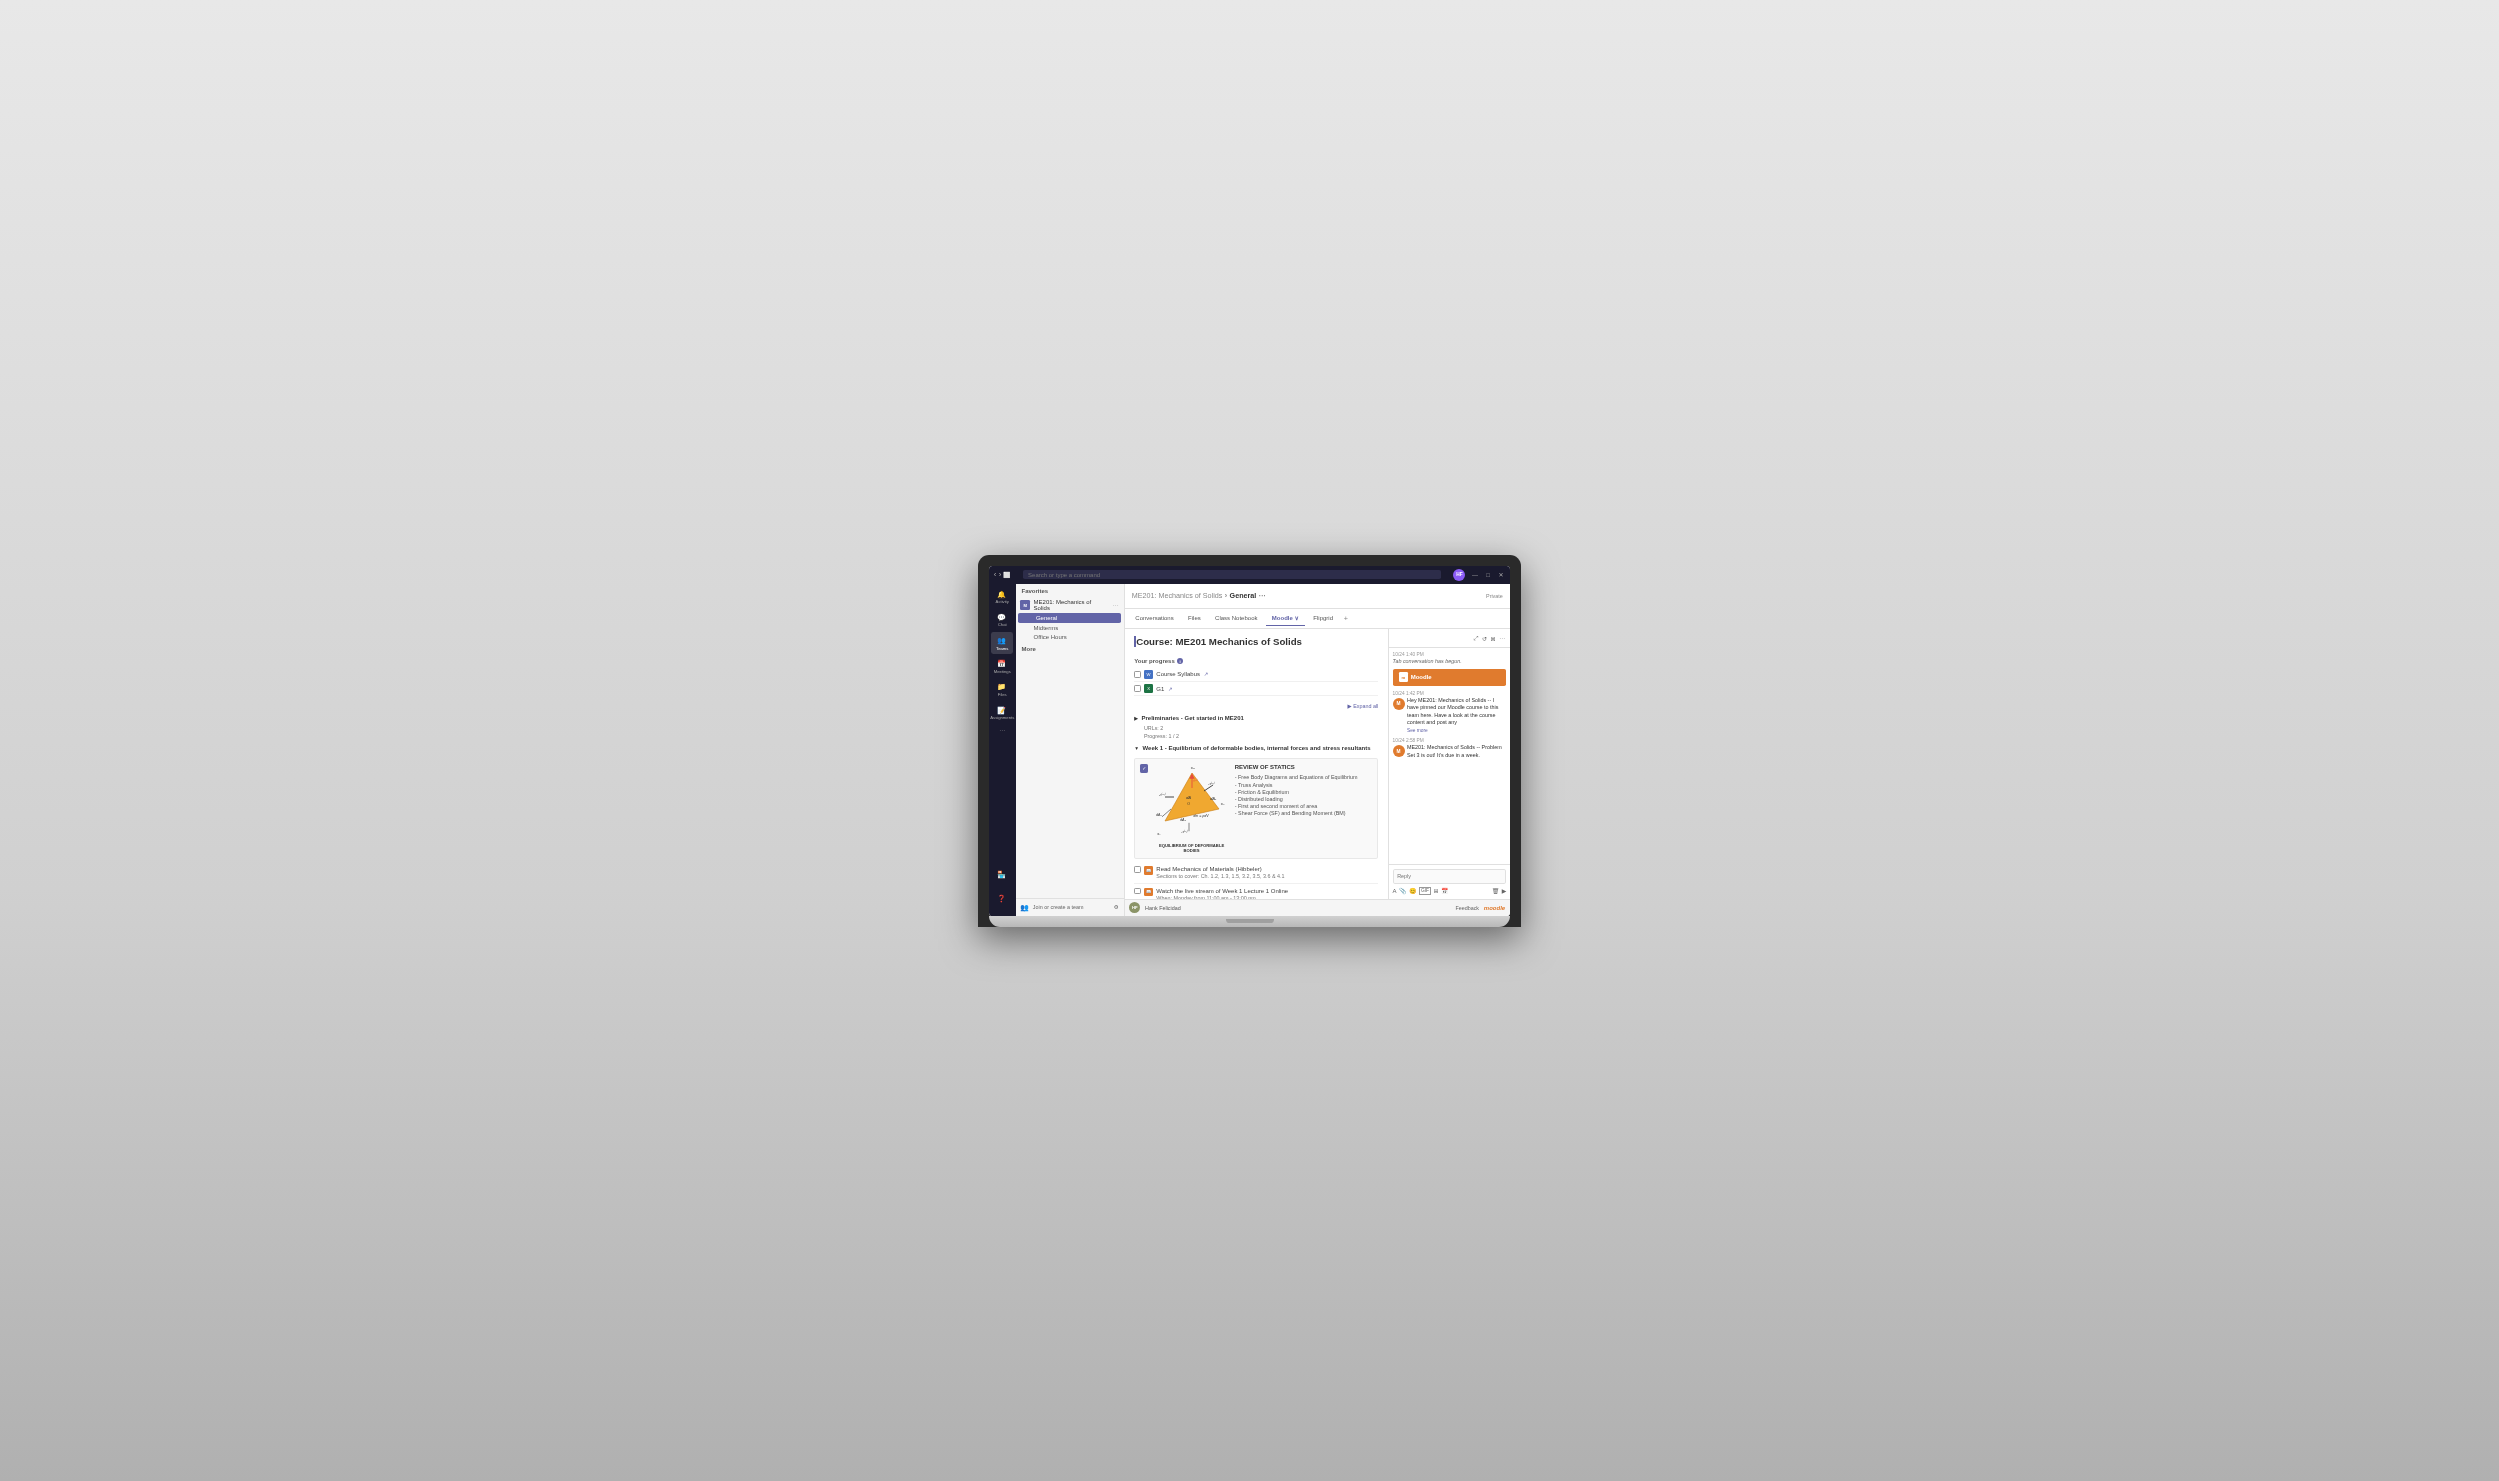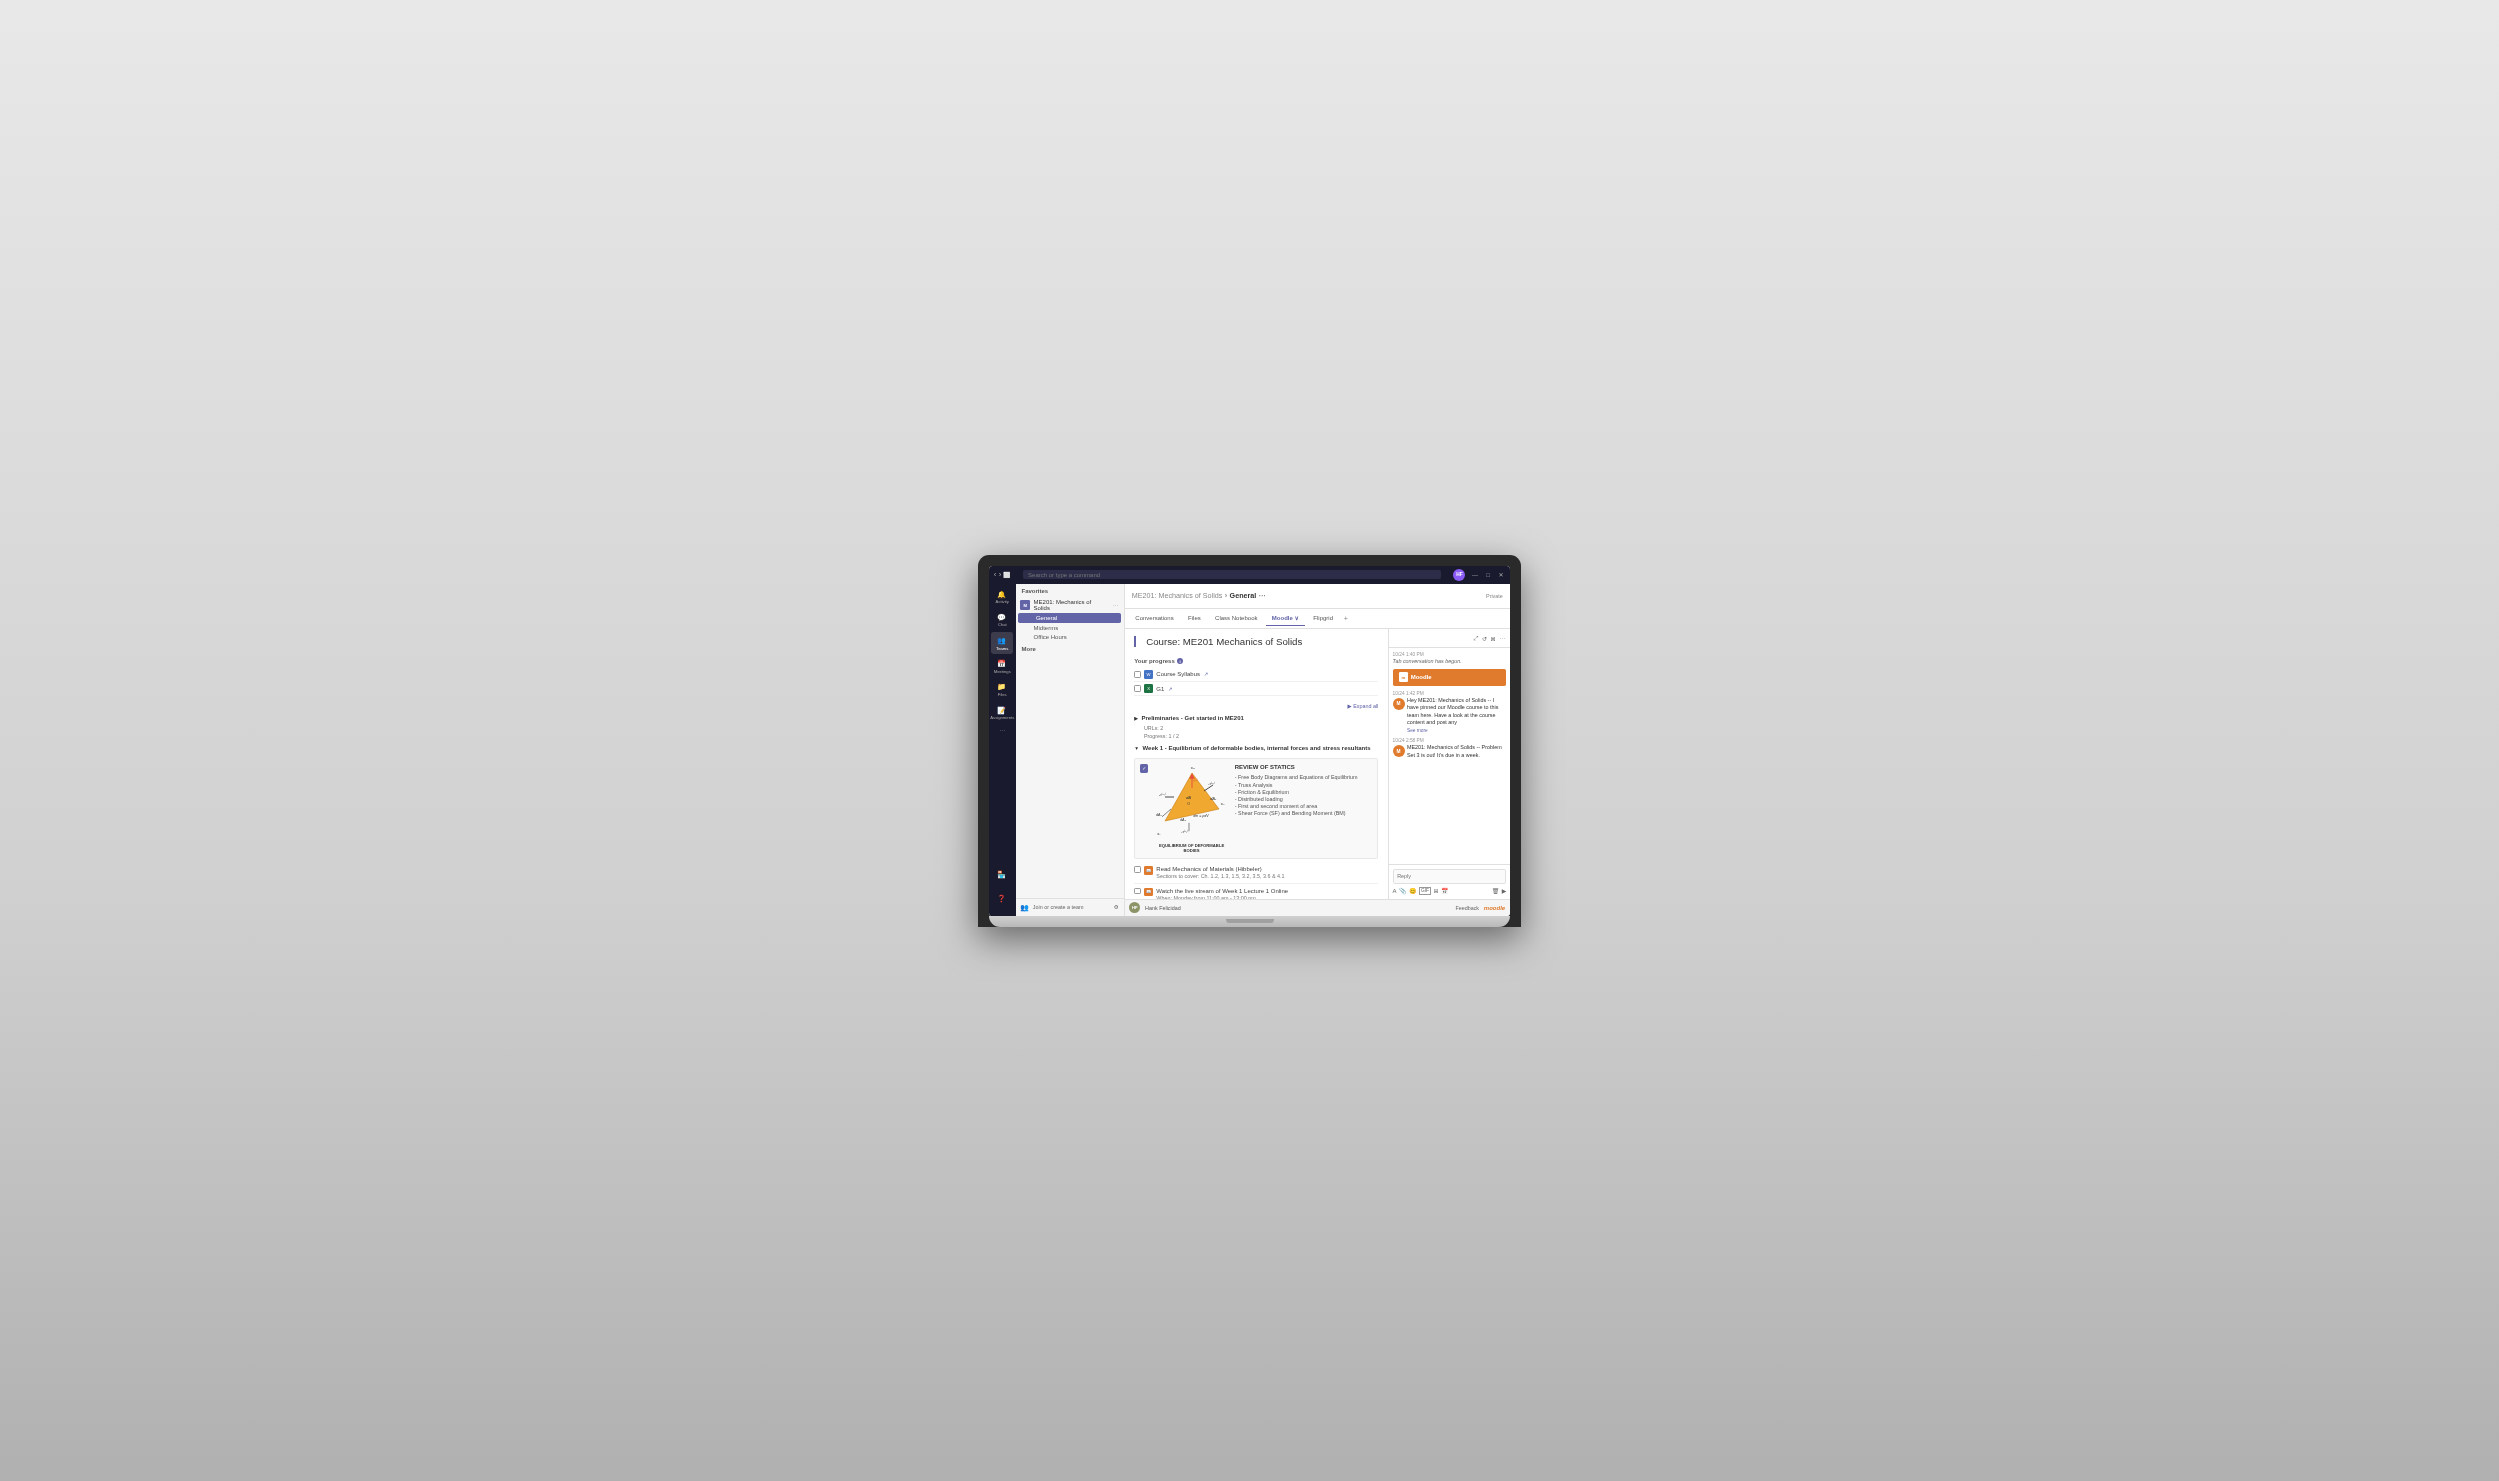--- a/index.html
+++ b/index.html
@@ -271,24 +271,24 @@
       padding: 7.2px 9.7px;
       background: white;
       border-right: 0.6px solid #e0e0e0;
     }
     .moodle-content::-webkit-scrollbar { width: 3.6px; }
     .moodle-content::-webkit-scrollbar-track { background: #f1f1f1; }
     .moodle-content::-webkit-scrollbar-thumb { background: #ccc; border-radius: 1.8px; }
 
     .course-title {
       font-size: 9.7px;
-      font-weight: 400;
+      font-weight: 700;
       color: #333;
       margin-bottom: 11px;
-      padding-left: 10px;
+      padding-left: 0;
       border-left: 2.4px solid #6264a7;
     }
 
     .progress-section {
       margin-bottom: 7.2px;
     }
     .progress-header {
       font-size: 6px;
       font-weight: 600;
       color: #555;

